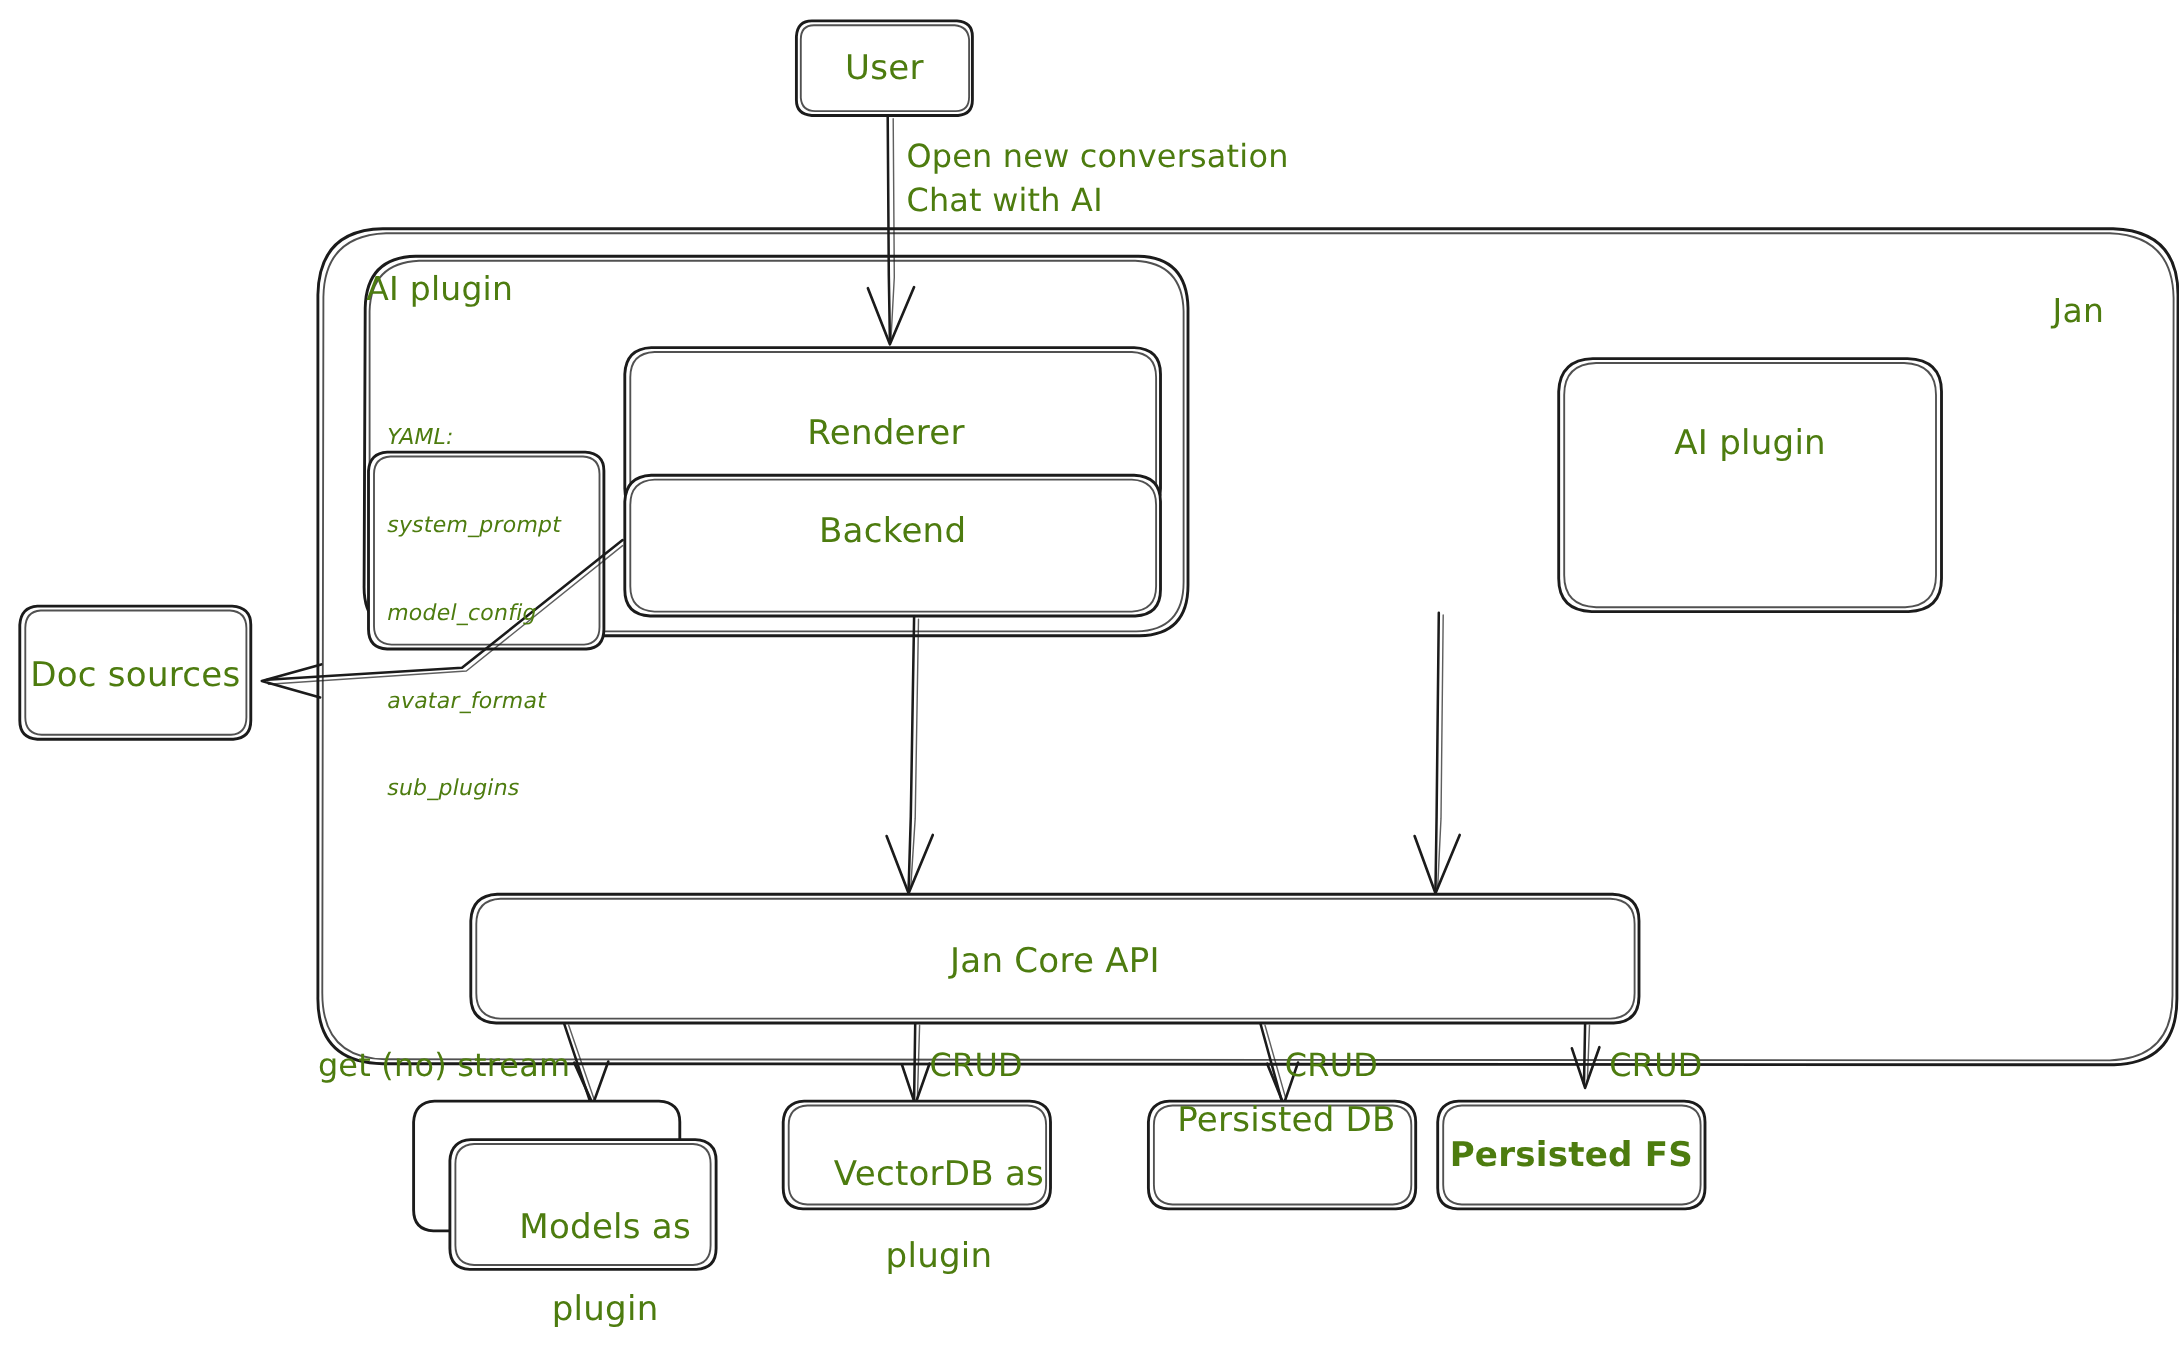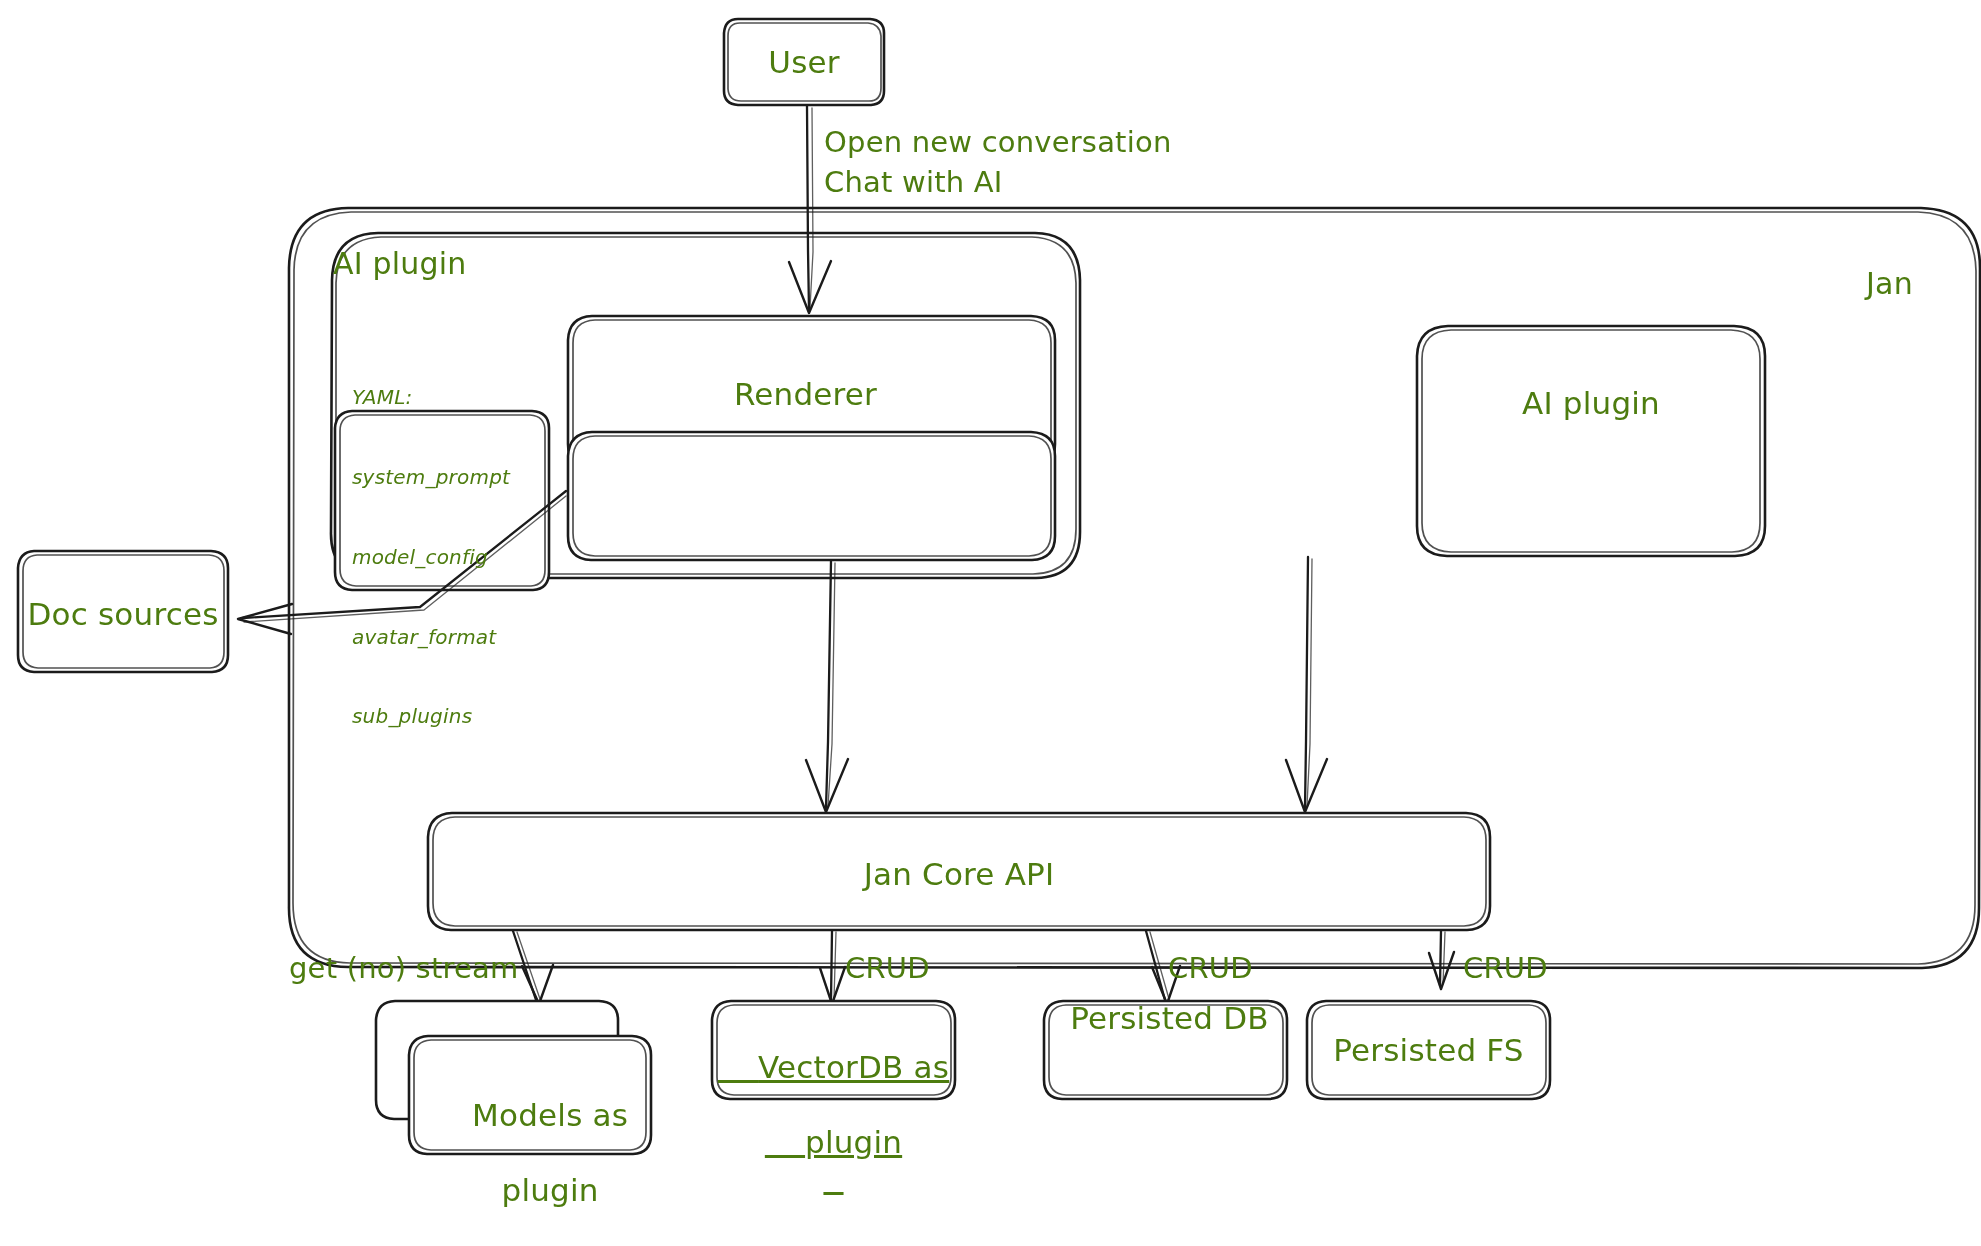--- a/index.html
+++ b/index.html
@@ -232,39 +232,40 @@
   <div class="lbl yaml-text" style="left:352px; top:331px; width:190px;">
     <span class="k">YAML:</span>
     <span class="k">system_prompt</span>
     <span class="k">model_config</span>
     <span class="k">avatar_format</span>
     <span class="k">sub_plugins</span>
   </div>
 
   <div class="lbl node-label" style="left:568px; top:376px; width:475px;">Renderer</div>
 
+  <div class="lbl node-label" style="left:568px; top:465px; width:487px;">Backend</div>
 
   <div class="lbl node-label" style="left:18px; top:596px; width:210px;">Doc sources</div>
 
   <div class="lbl node-label" style="left:1417px; top:385px; width:348px;">AI plugin</div>
 
   <div class="lbl node-label" style="left:428px; top:856px; width:1062px;">Jan Core API</div>
 
   <div class="lbl edge-label" style="left:289px; top:950px;">get (no) stream</div>
   <div class="lbl edge-label" style="left:845px; top:950px;">CRUD</div>
   <div class="lbl edge-label" style="left:1168px; top:950px;">CRUD</div>
   <div class="lbl edge-label" style="left:1463px; top:950px;">CRUD</div>
 
   <div class="lbl node-label two" style="left:409px; top:1060px; width:242px;">
     <span>Models as</span><br>
     <span>plugin</span>
   </div>
 
-  <div class="lbl node-label two" style="left:712px; top:1012px; width:243px;text-decoration:underline;">
+  <div class="lbl node-label two" style="left:712px; top:1012px; width:243px;">
     <span>VectorDB as</span><br>
     <span>plugin</span>
   </div>
 
   <div class="lbl node-label" style="left:1044px; top:1000px; width:251px;">Persisted DB</div>
 
-  <div class="lbl node-label" style="left:1307px; top:1032px; width:243px;">Persisted FS</div>
+  <div class="lbl node-label" style="left:1307px; top:1032px; width:243px;font-weight:bold;">Persisted FS</div>
 
 </div>
 
 </body></html>

